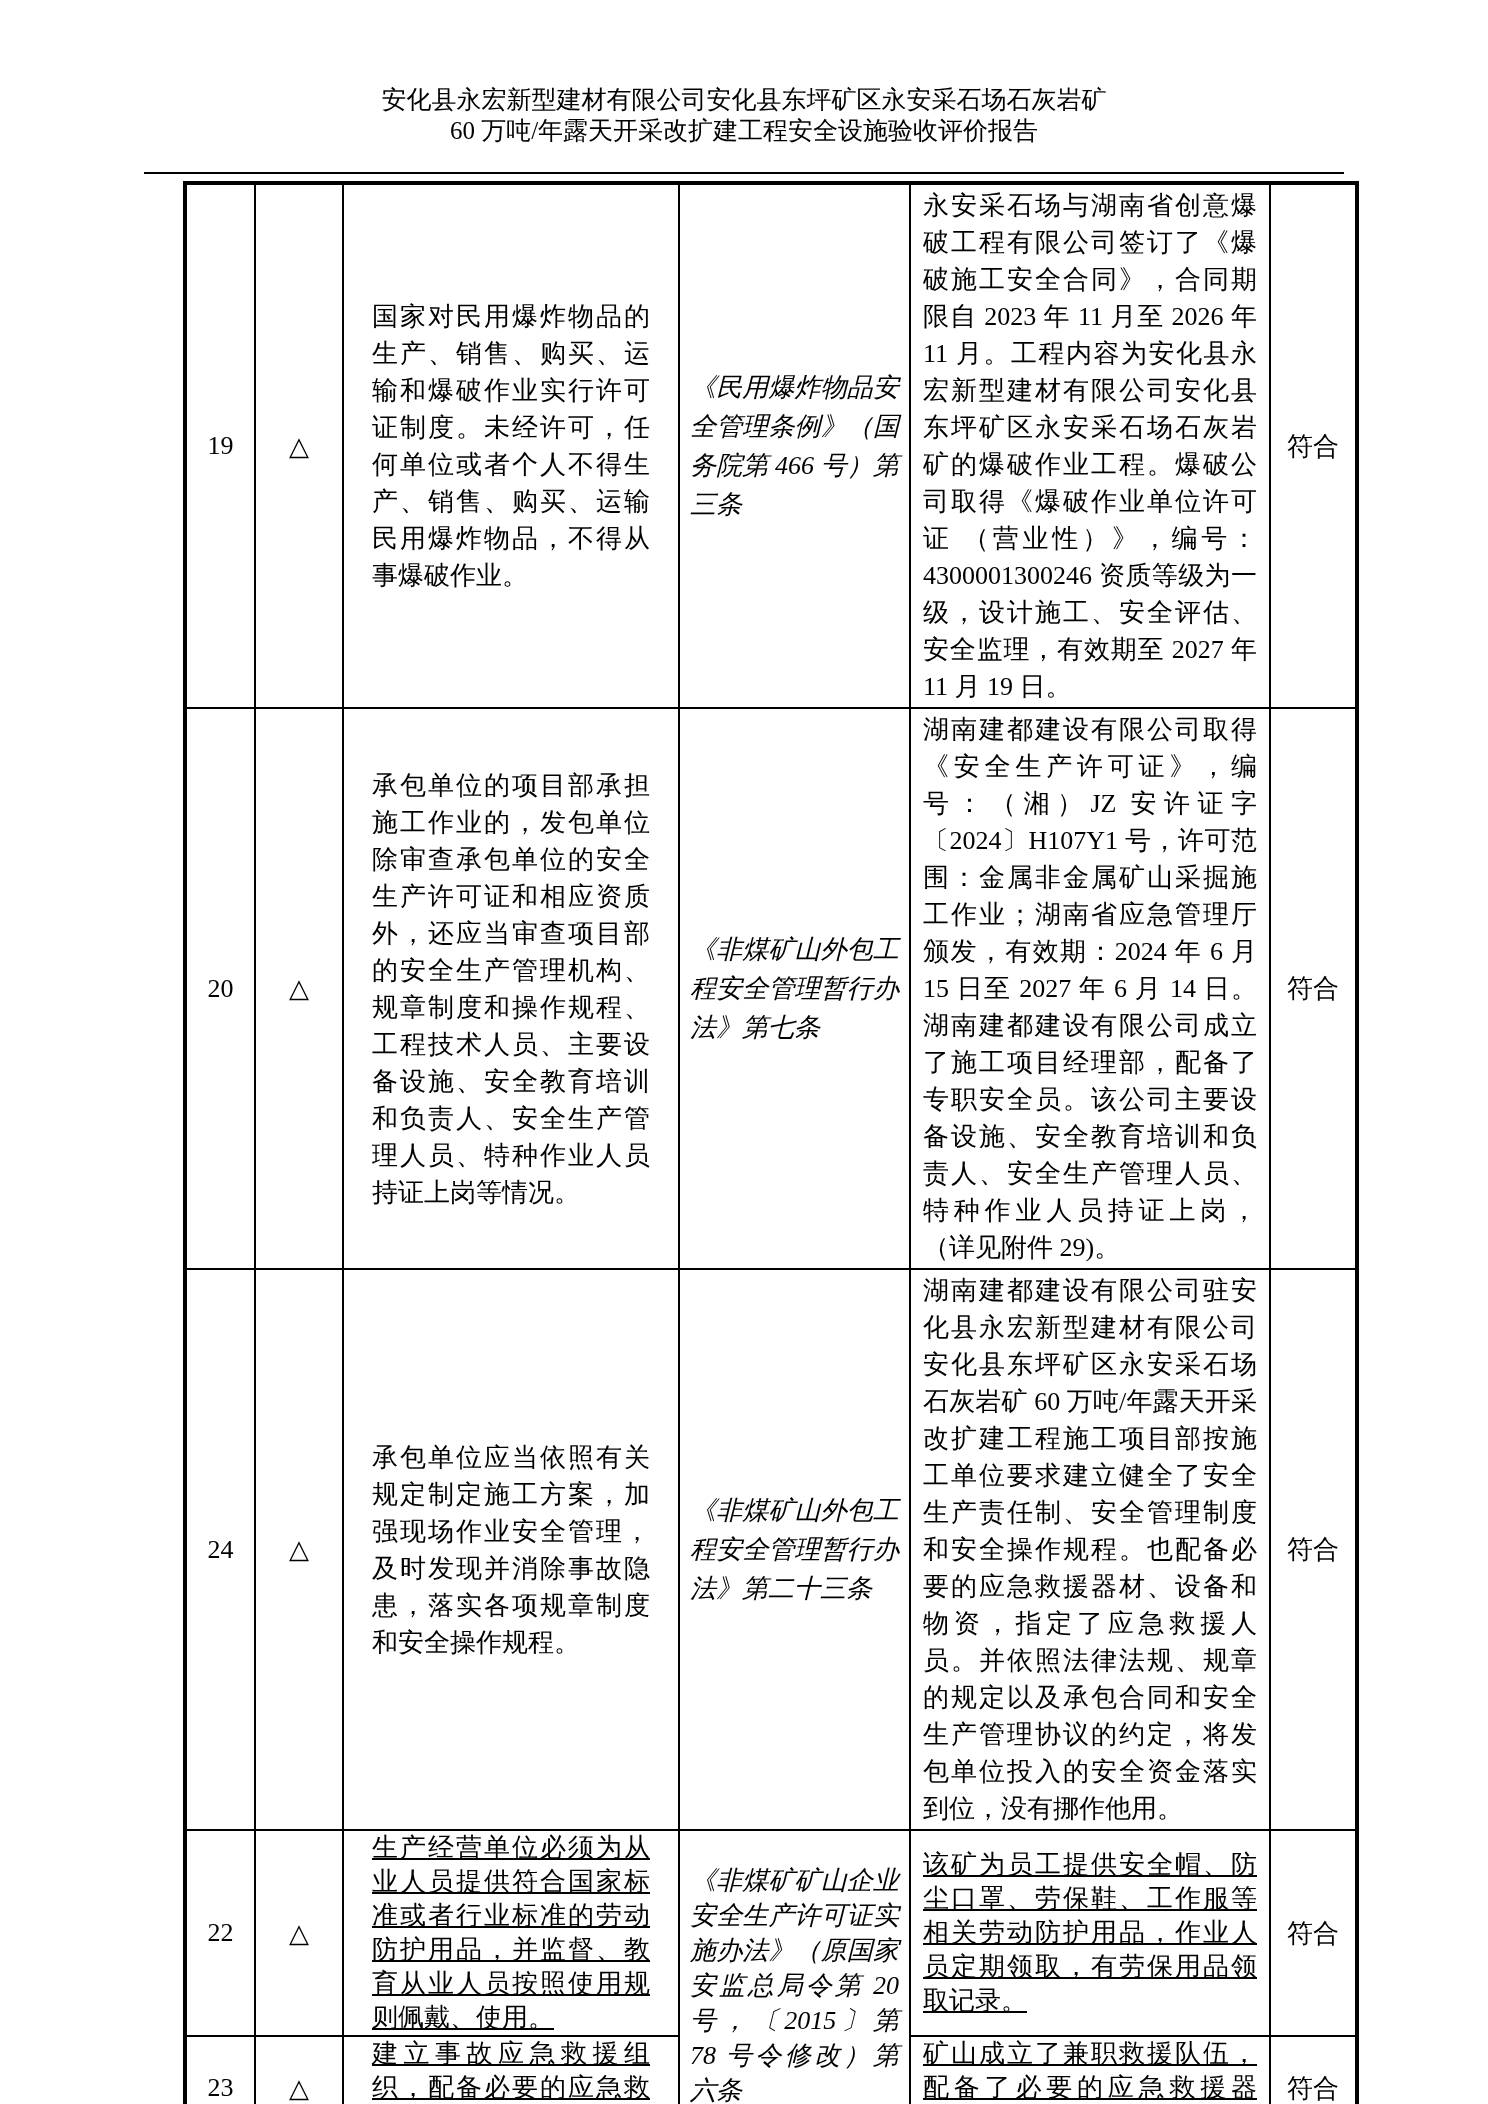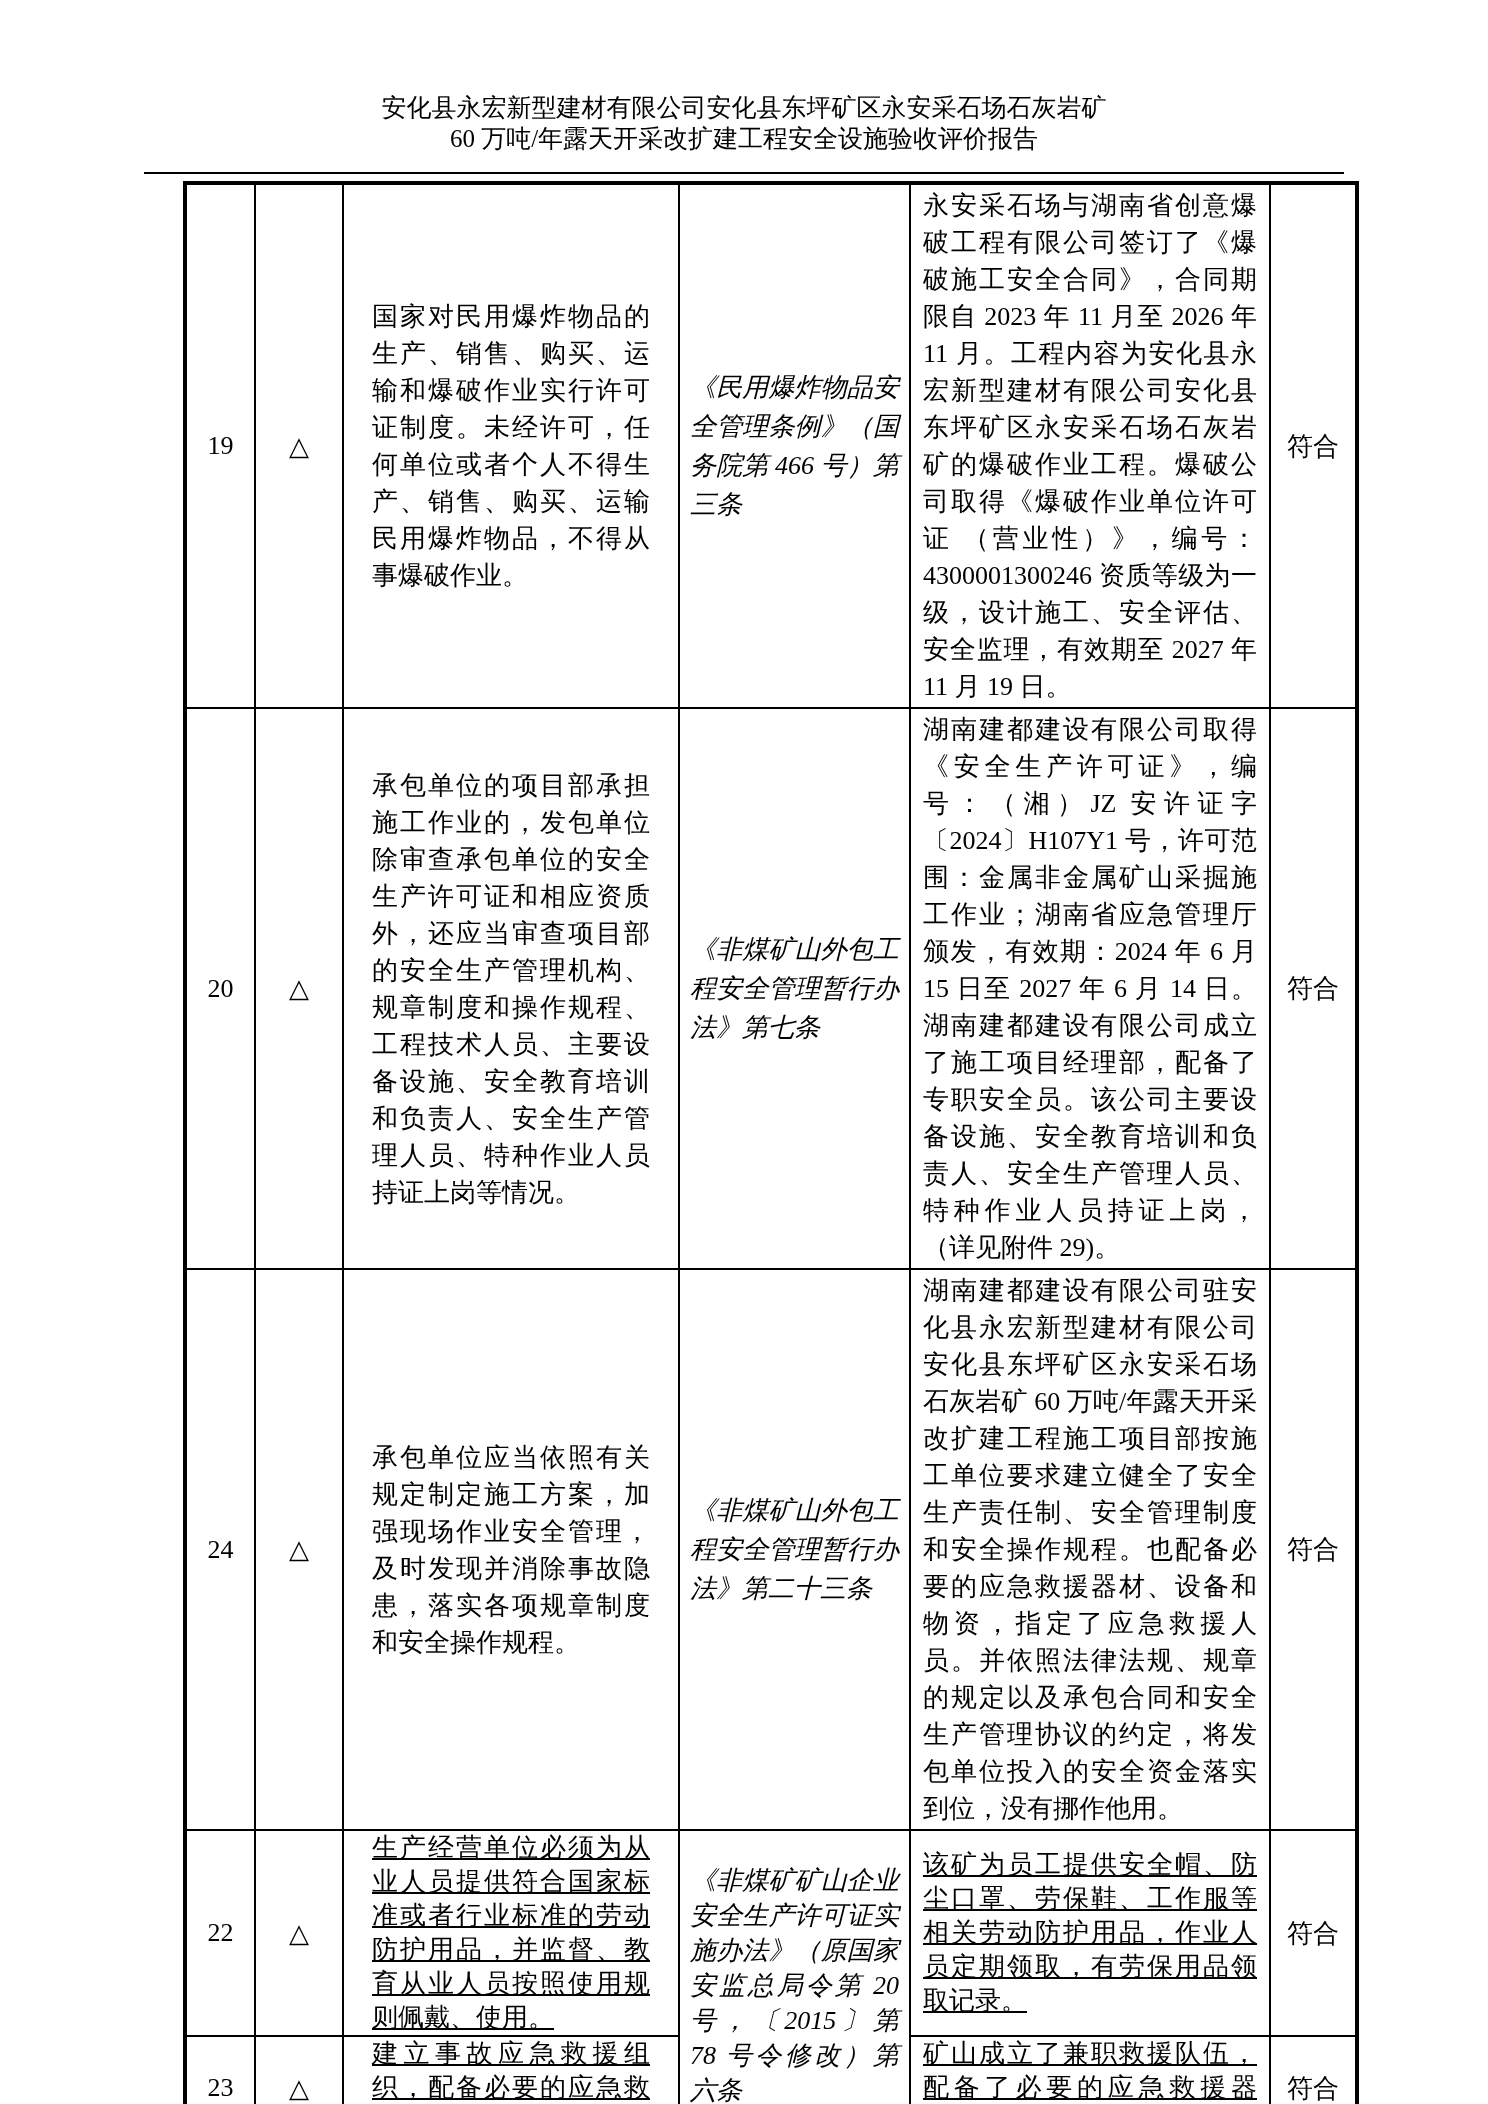--- a/index.html
+++ b/index.html
@@ -1,19 +1,19 @@
 <!DOCTYPE html>
 <html><head>
 <meta charset="utf-8">
 <style>
   html,body{margin:0;padding:0;background:#ffffff;}
   body{width:1488px;height:2104px;position:relative;font-family:"Liberation Serif", serif;color:#000;}
   .page{position:absolute;inset:0;background:#fff;}
 
-  .doc-header{position:absolute;top:92px;left:144px;width:1200px;text-align:center;
+  .doc-header{position:absolute;top:84px;left:144px;width:1200px;text-align:center;
     font-size:25px;line-height:31px;}
   .doc-header .line{white-space:nowrap;}
   .header-rule{position:absolute;top:172px;left:144px;width:1200px;height:0;
     border-top:2px solid #000;}
 
   table.report{position:absolute;top:181px;left:183px;border-collapse:collapse;
     table-layout:fixed;width:1172px;border:4px solid #000;}
   table.report td{border:2px solid #000;vertical-align:middle;overflow:hidden;
     font-size:26px;}
   .c-num{text-align:center;}

